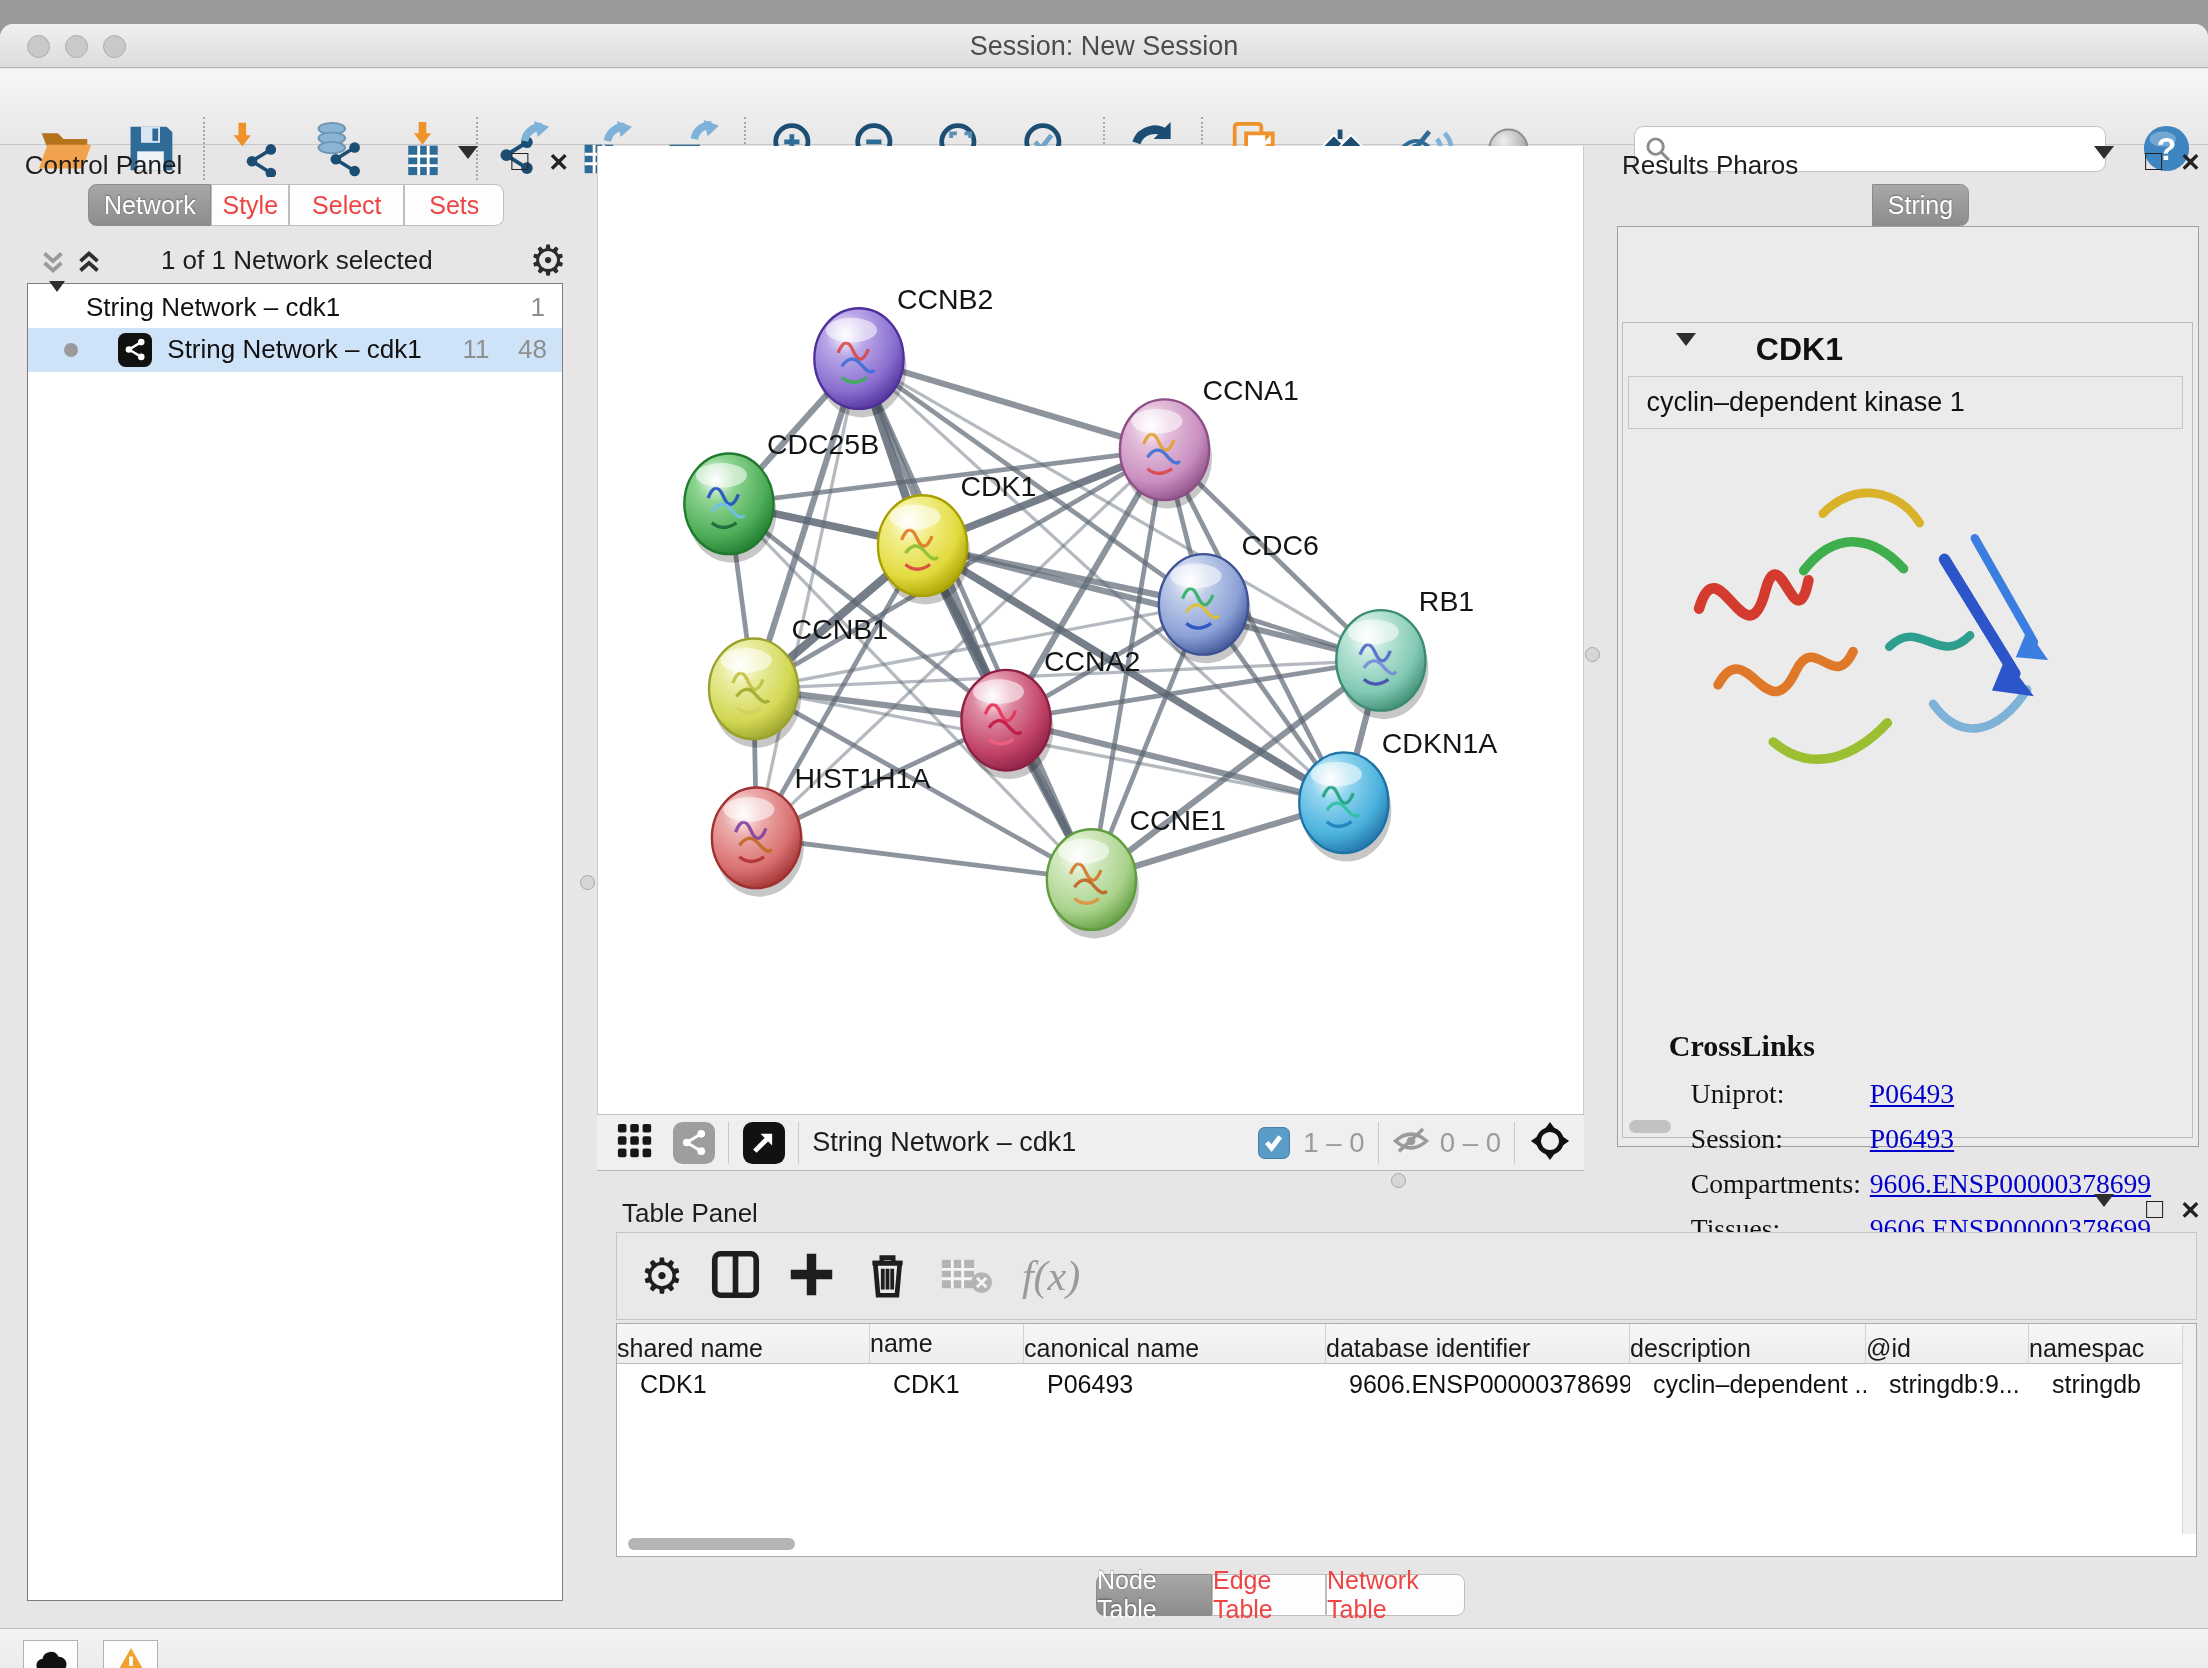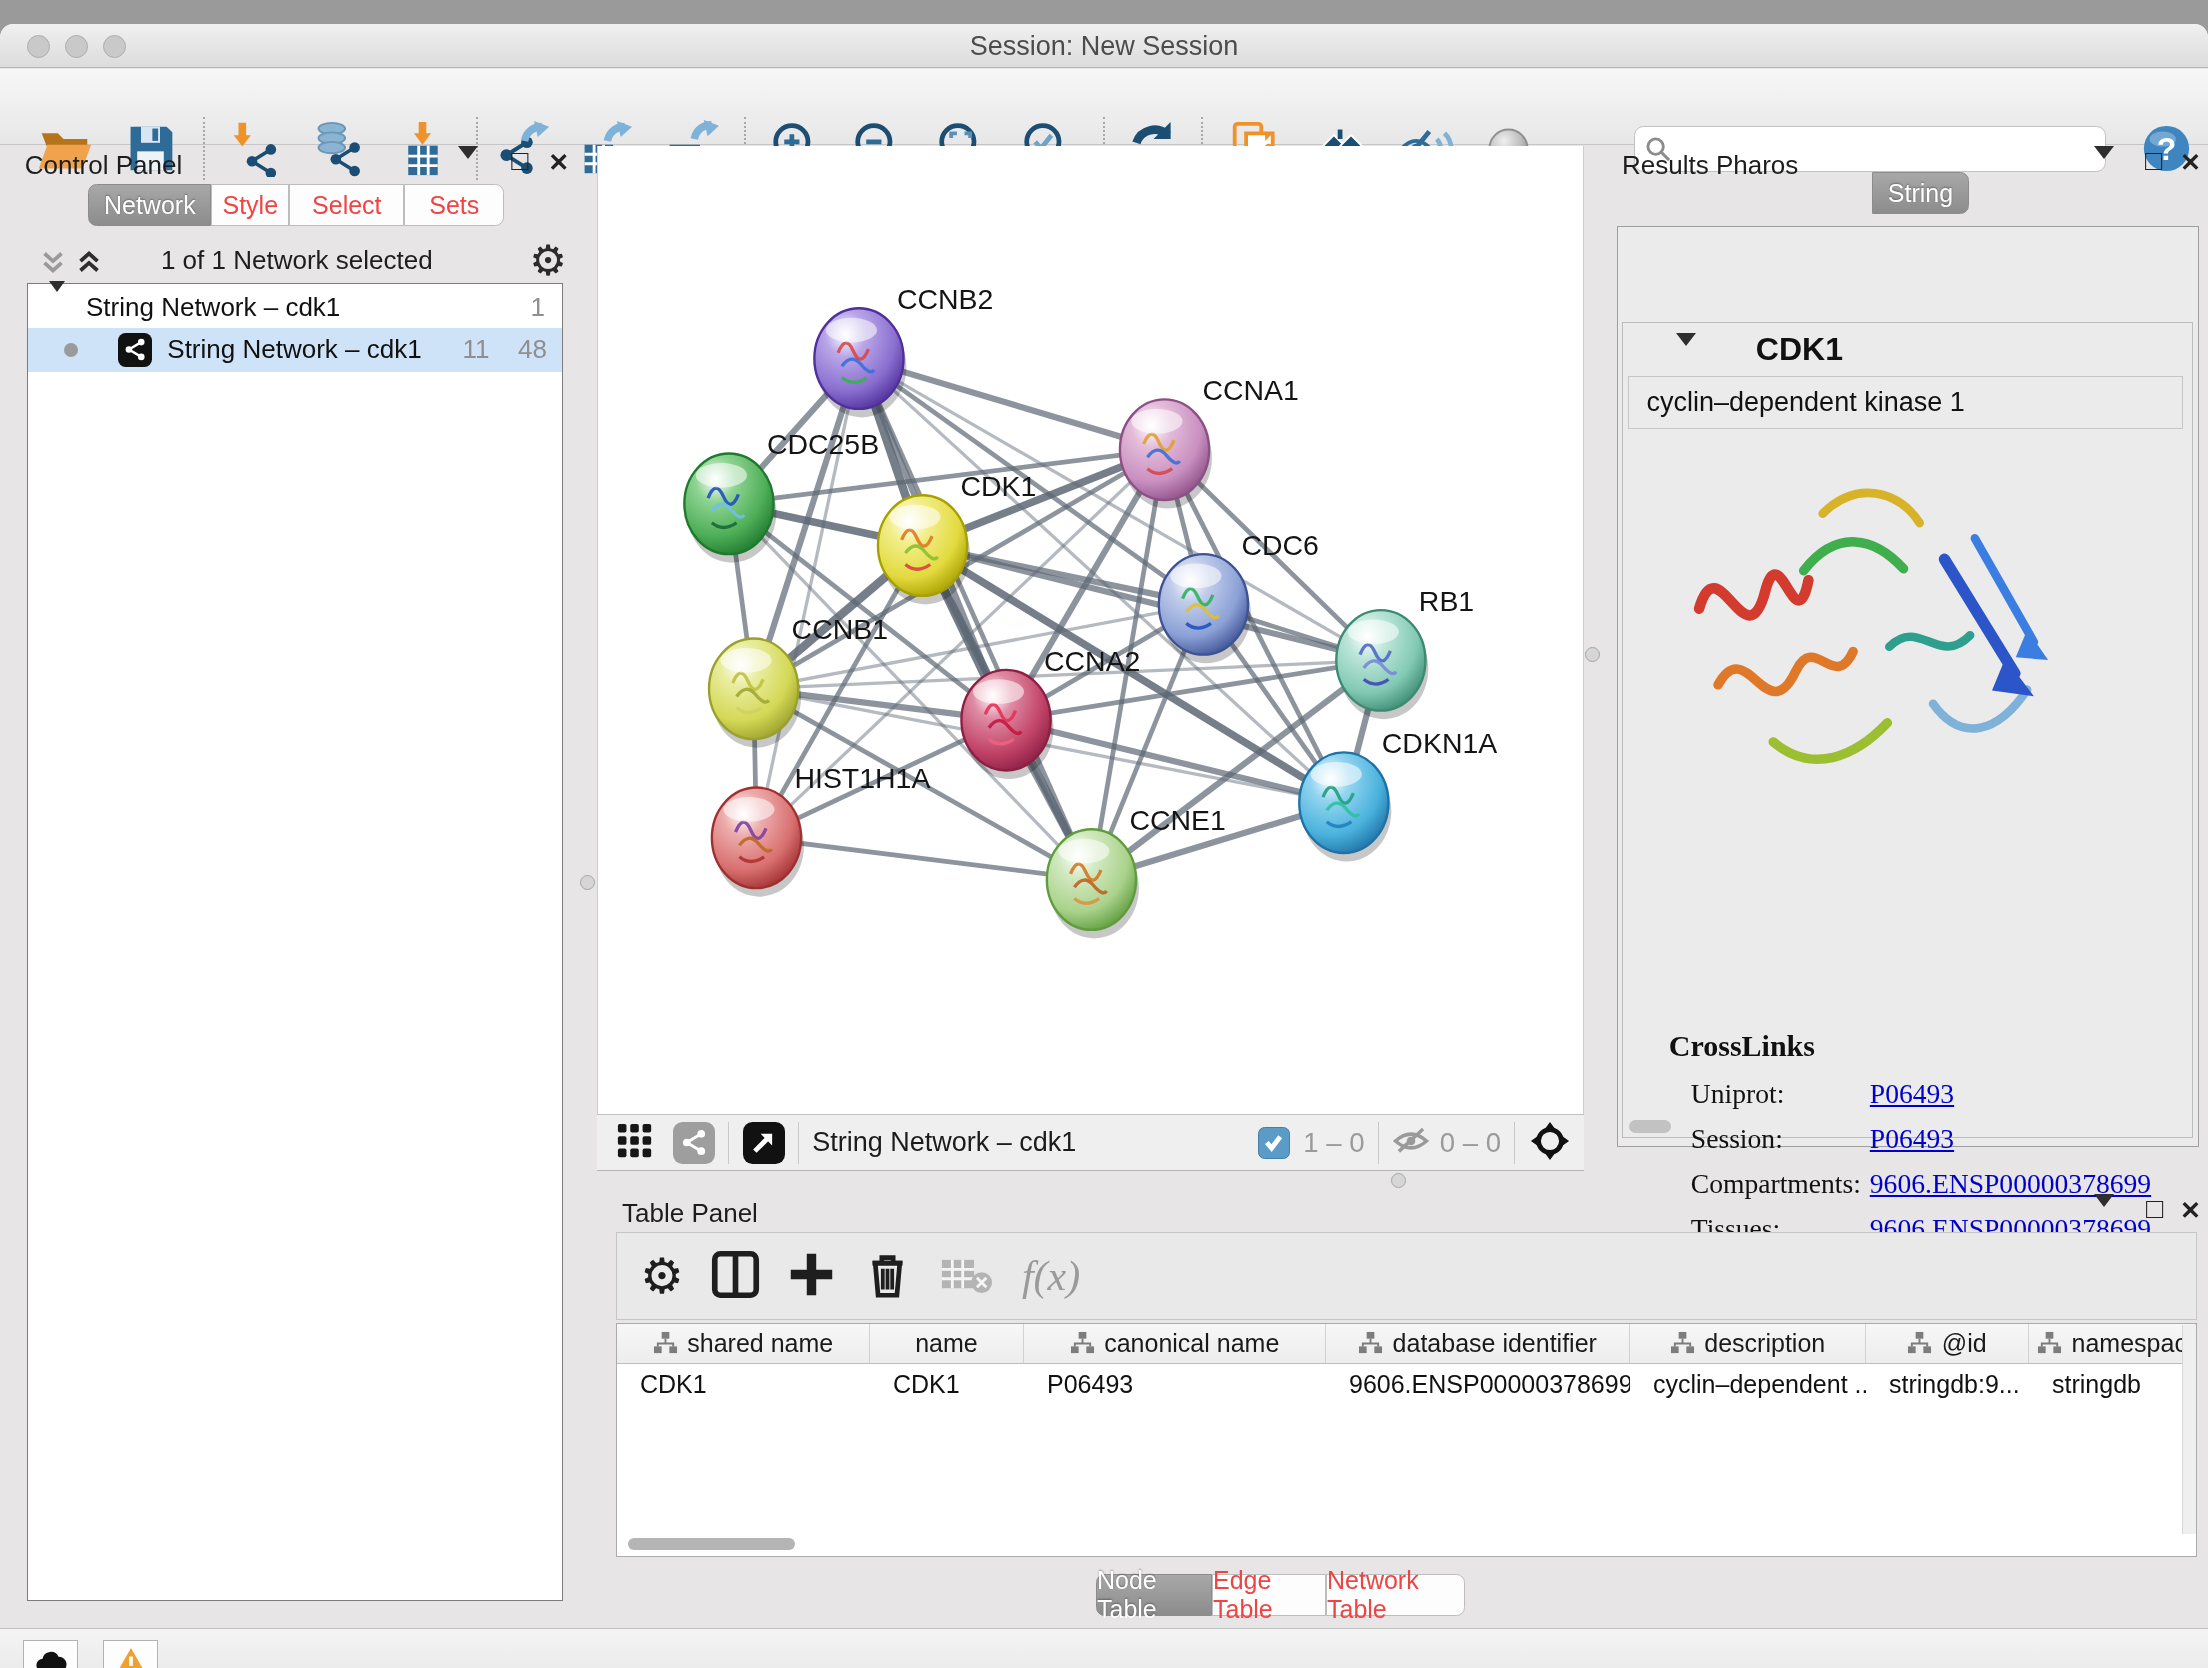--- a/index.html
+++ b/index.html
@@ -55,22 +55,22 @@
        font-size:26px;color:#111;display:flex;align-items:center;justify-content:center;}
   .serif{font-family:"Liberation Serif",serif;}
   .xlink{color:#0000cc;text-decoration:underline;font-size:27.6px;}
   .xlabel{font-size:27.6px;color:#111;}
 
   
   .tp-toolbar{left:616px;top:1208px;width:1581px;height:88px;background:#e9e9e9;border:1px solid #c6c6c6;
               display:flex;align-items:center;}
   .tbl{left:616px;top:1299px;width:1581px;height:234px;background:#fff;border:1px solid #ababab;overflow:hidden;}
   .tbl-head{display:flex;height:40px;background:linear-gradient(#f7f7f7,#ededed);border-bottom:1.9px solid #bdbdbd;}
-  .tbl-hcell{display:flex;align-items:center;justify-content:center;font-size:25px;color:#1a1a1a;
-             border-right:1px solid #d2d2d2;overflow:hidden;white-space:nowrap;gap:9.5px;}
+  .tbl-hcell{display:flex;justify-content:center;font-size:25px;color:#1a1a1a;
+             border-right:1px solid #d2d2d2;overflow:hidden;white-space:nowrap;gap:9.5px;flex-direction:column;}
   .tbl-row{display:flex;height:40px;}
   .tbl-cell{display:flex;align-items:center;font-size:25px;color:#111;padding-left:23px;overflow:hidden;white-space:nowrap;}
   .hscroll-thumb{left:628px;top:1514px;width:167px;height:12.4px;border-radius:6.7px;background:#b5b5b5;}
   .vscroll{left:2182px;top:1301px;width:14.3px;height:209px;background:#efefef;border-left:1px solid #d6d6d6;}
 
   
   .statusbar{left:0;top:1604px;width:2208px;height:65px;background:linear-gradient(#f4f4f4,#e6e6e6);
              border-top:1px solid #c2c2c2;}
   .sq-btn{width:55px;height:42px;background:#fdfdfd;border:1.9px solid #b2b2b2;display:flex;align-items:center;justify-content:center;}
 
@@ -603,21 +603,21 @@
   <span class="abs handle" style="left:580px;top:851px"></span>
   <span class="abs handle" style="left:1585px;top:623px"></span>
   <span class="abs handle" style="left:1391px;top:1149px"></span>
 
   <div class="abs" style="left:1607px;top:124px;width:601px;height:38px">
     <span class="abs panel-title" style="left:15px;top:1.9px">Results Pharos</span>
     <span class="abs" style="left:487px;top:11.4px"><span class="tri-down"></span></span>
     <span class="abs panel-btn" style="left:538px;top:-1.9px;font-size:28.5px">□</span>
     <span class="abs panel-btn" style="left:573px;top:0;font-weight:bold">✕</span>
   </div>
-  <div class="abs tab sel first last" style="left:1872px;top:148px;width:97px">String</div>
+  <div class="abs tab sel first last" style="left:1872px;top:160px;width:97px">String</div>
 
   <div class="abs rp-box">
 
     <div class="rp-sub" style="left:3.8px;top:95px;width:571px;height:816px">
       <span class="abs" style="left:53px;top:23px"><span class="tri-down"></span></span>
       <span class="abs" style="left:133px;top:7.6px;font-size:32px;font-weight:bold;color:#111">CDK1</span>
 
       <div class="abs" style="left:5.7px;top:53px;width:555px;height:53px;border:1px solid #c6c6c6;display:flex;align-items:center">
         <span style="margin-left:17px;font-size:27px;color:#111">cyclin–dependent kinase 1</span>
       </div>

